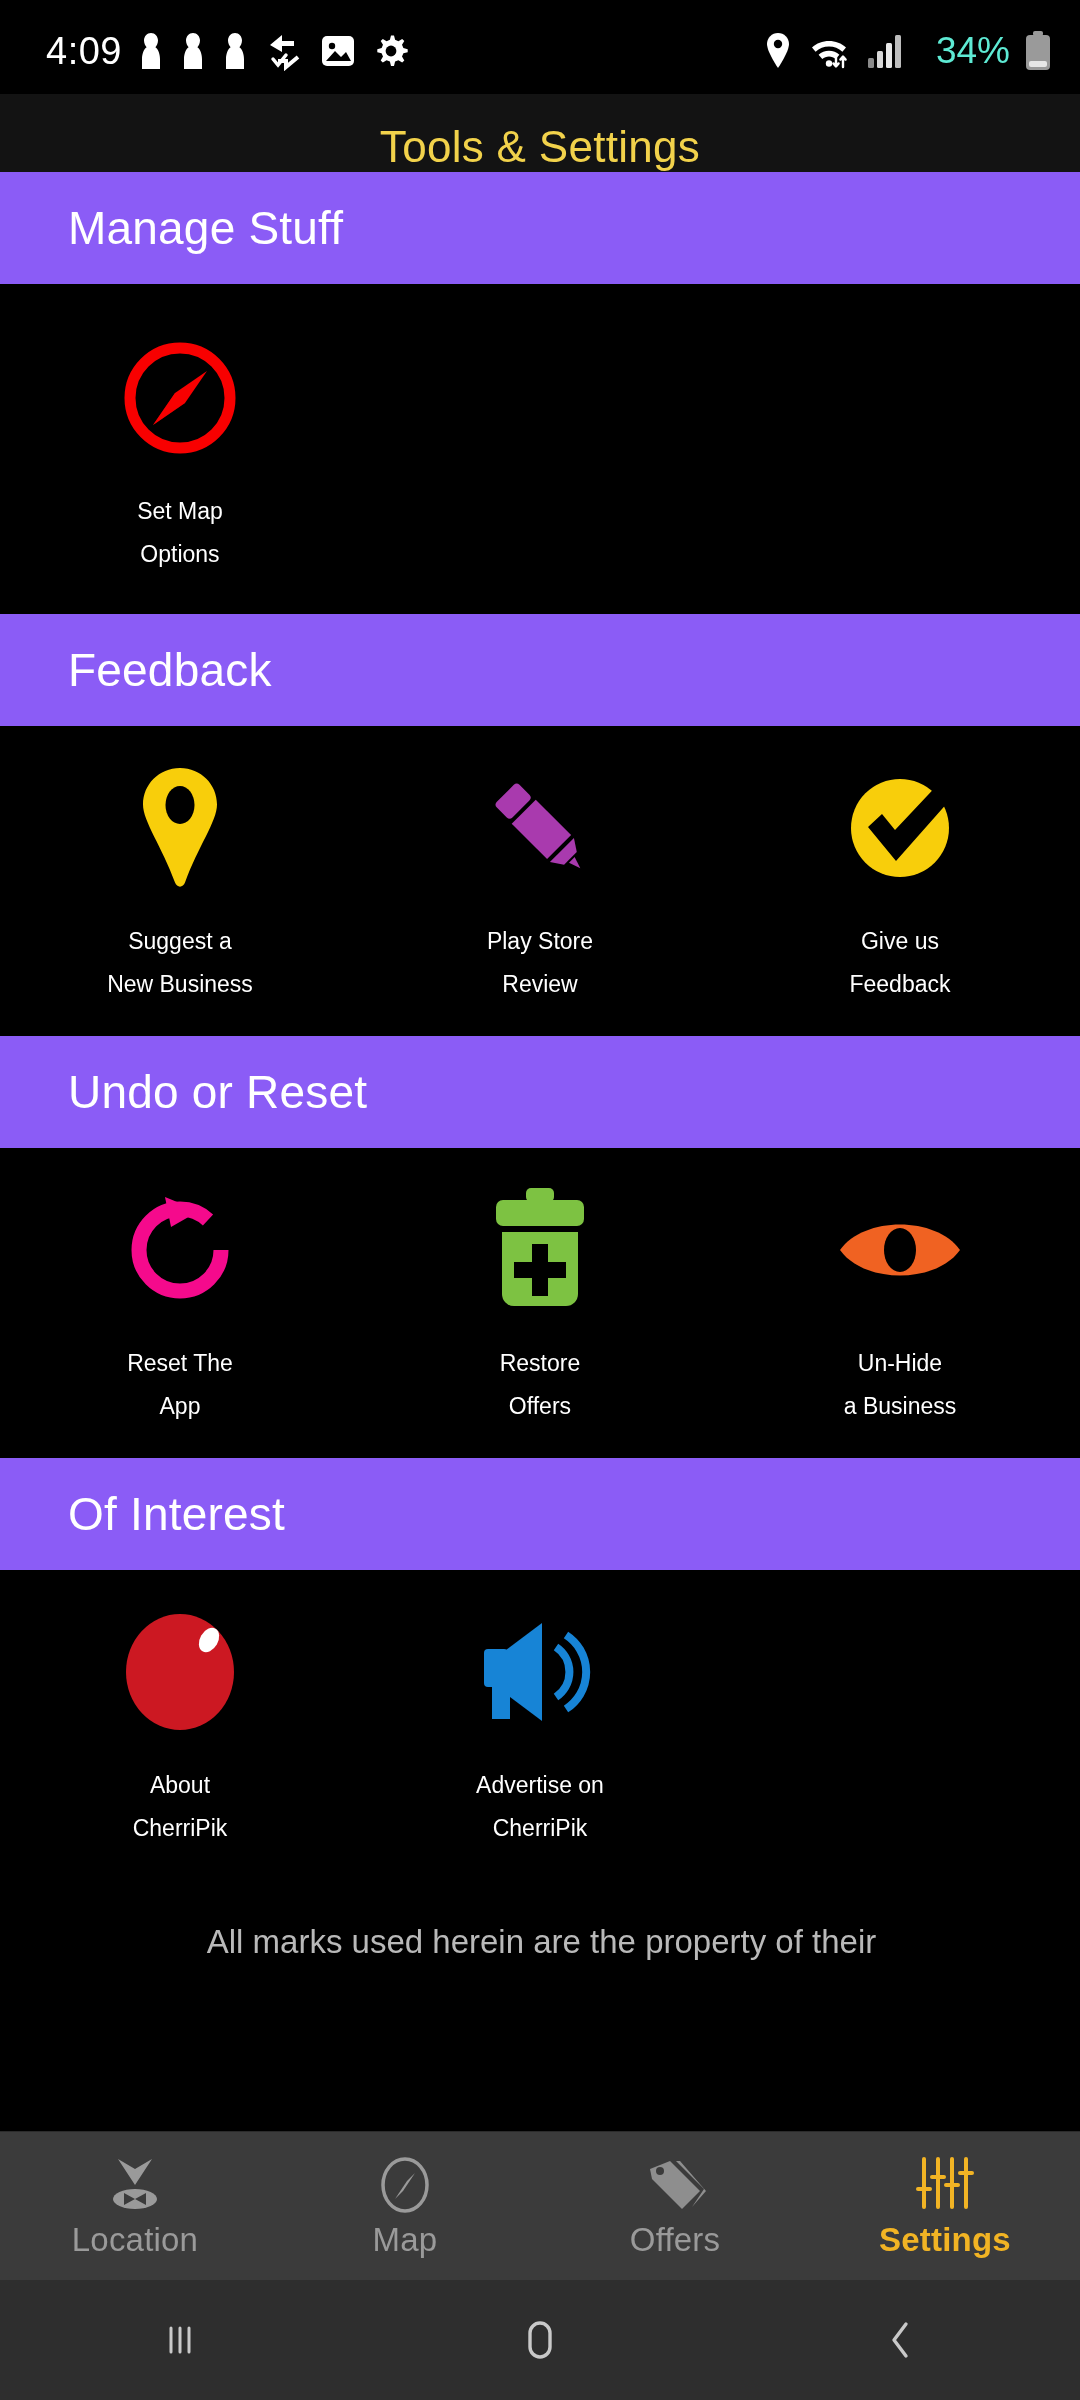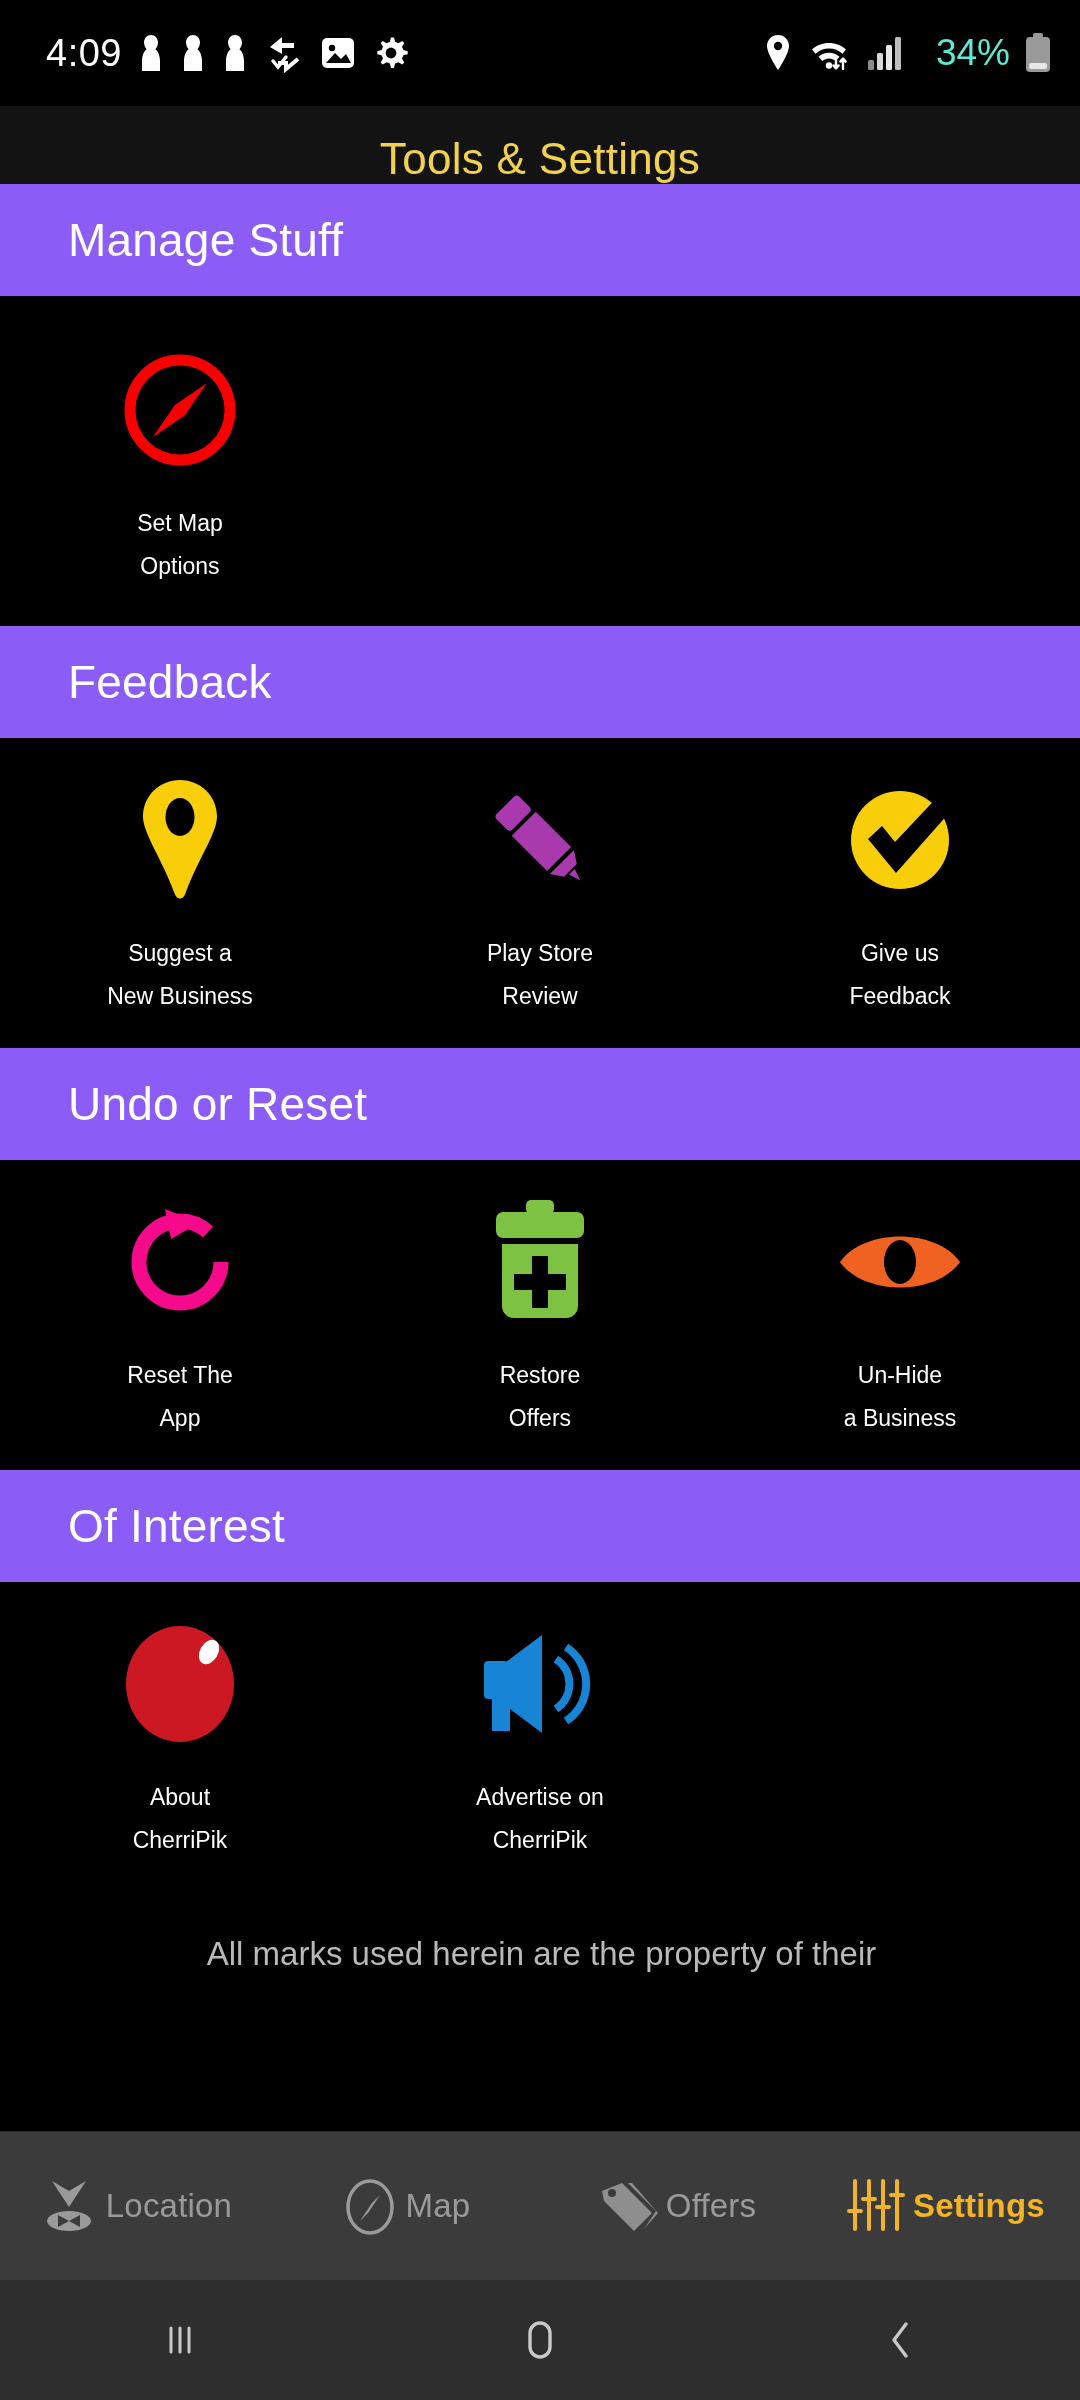--- a/index.html
+++ b/index.html
@@ -15,25 +15,25 @@
   .screen {
     position: relative;
     width: 1080px; height: 2400px;
     background: #000000;
     display: flex;
     flex-direction: column;
   }
 
   
   .statusbar {
-    height: 106px;
+    height: 86px;
     background: #000000;
     display: flex;
     align-items: center;
-    padding: 0 28px 0 46px;
+    padding: 8px 28px 0 46px;
     flex: 0 0 auto;
   }
   .sb-left { display: flex; align-items: center; gap: 16px; }
   .sb-time {
     color: #ffffff;
     font-size: 38px;
     letter-spacing: 0.5px;
     font-family: "Liberation Sans", sans-serif;
   }
   .sb-spacer { flex: 1 1 auto; }
@@ -126,21 +126,21 @@
     flex: 0 0 auto;
     height: 148px;
     background: #3b3b3b;
     display: flex;
     align-items: center;
     border-top: 1px solid #2b2b2b;
   }
   .tab {
     flex: 1 1 0;
     display: flex;
-    flex-direction: row;
+    flex-direction: column;
     align-items: center;
     justify-content: center;
     gap: 6px;
   }
   .tab-ico {
     height: 62px;
     display: flex;
     align-items: flex-end;
     justify-content: center;
   }

